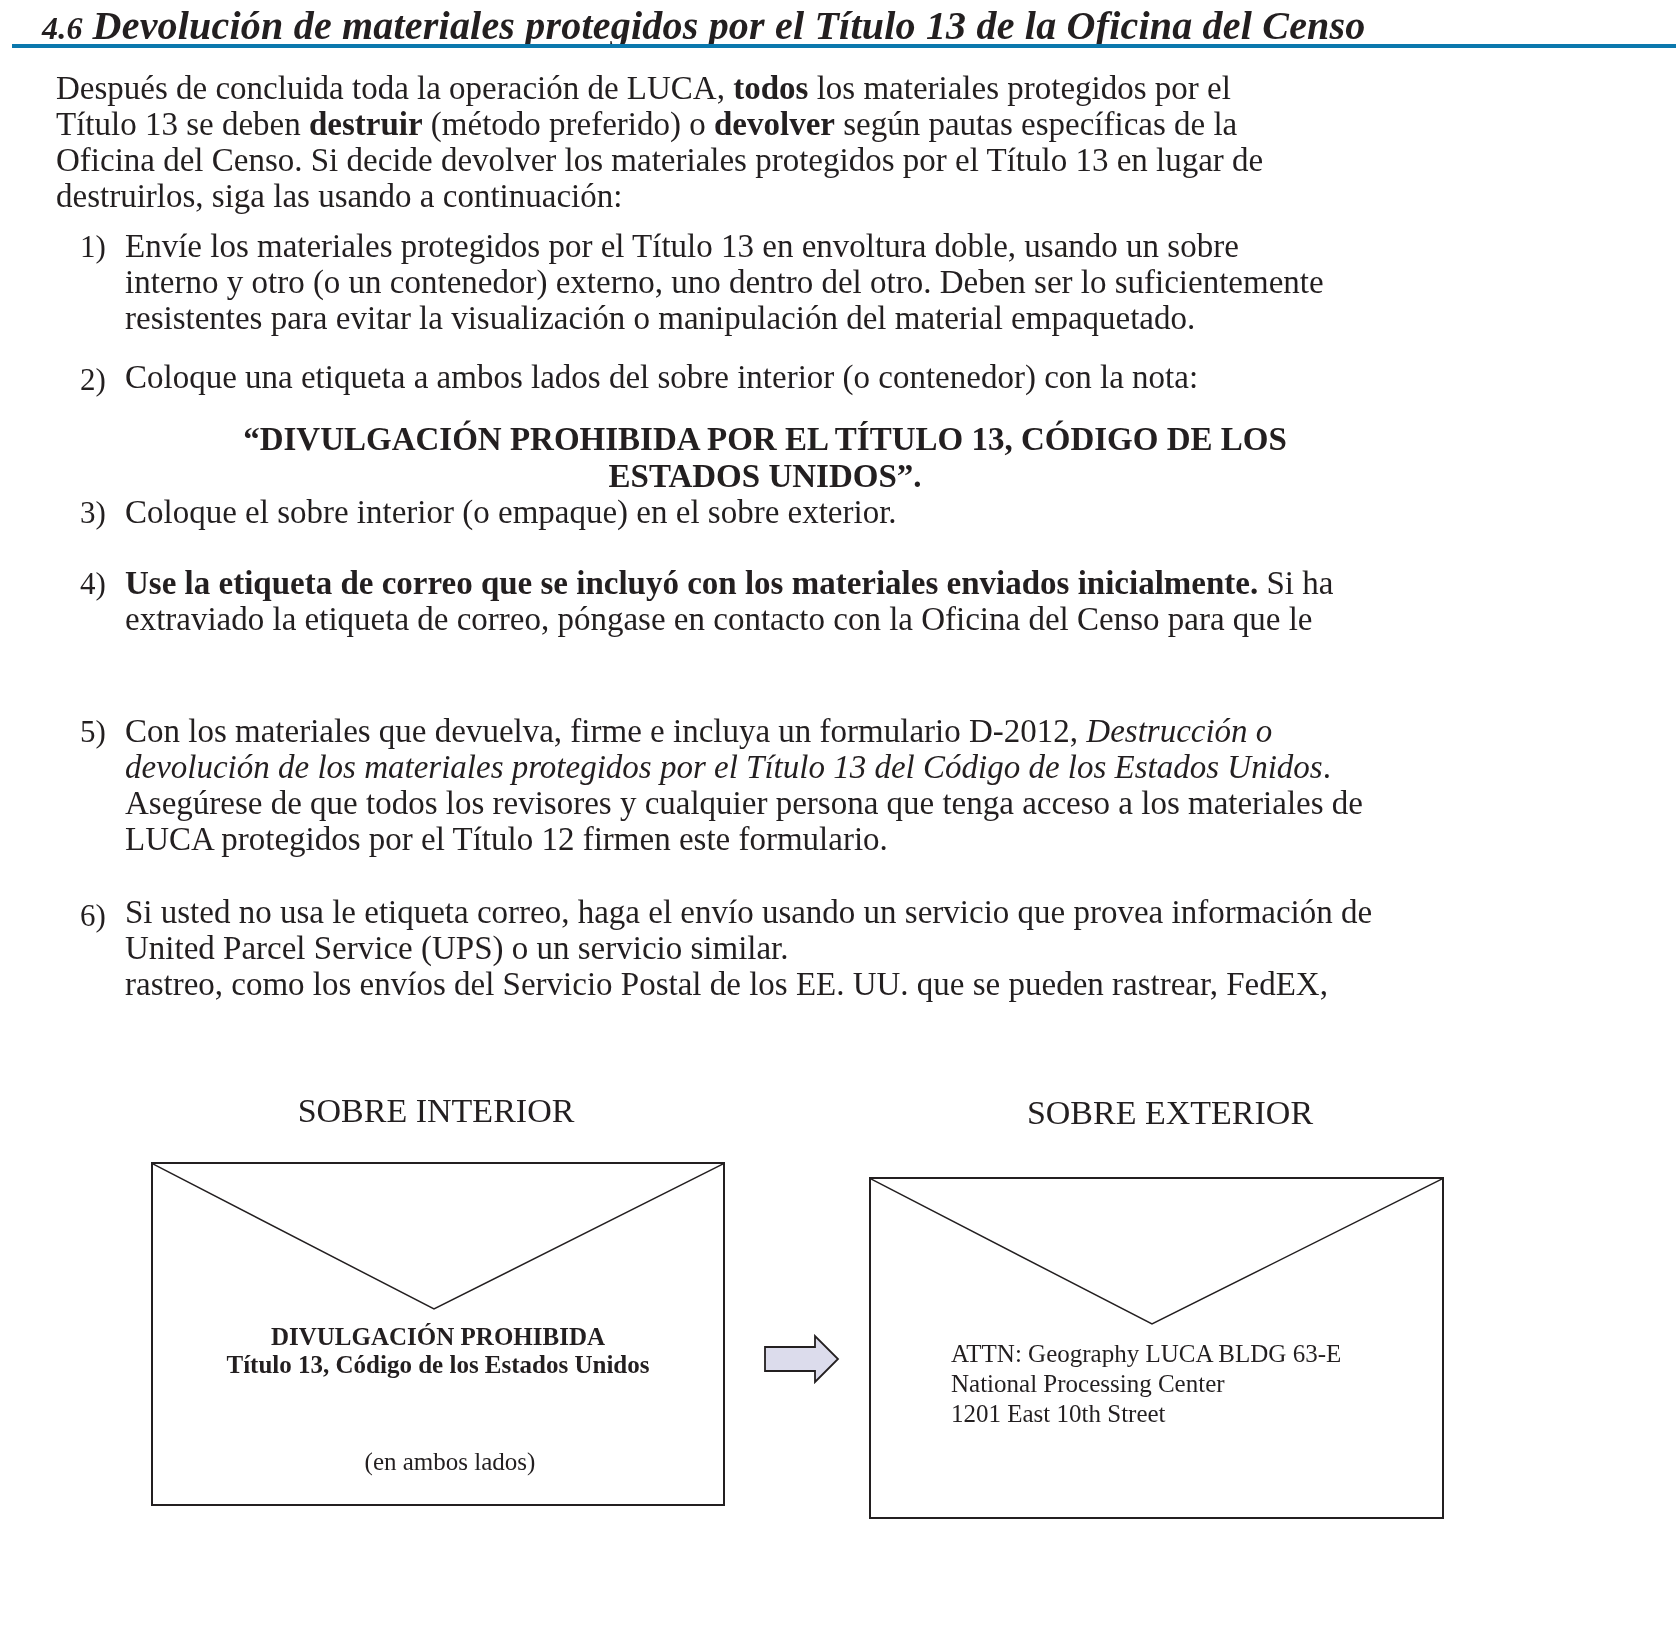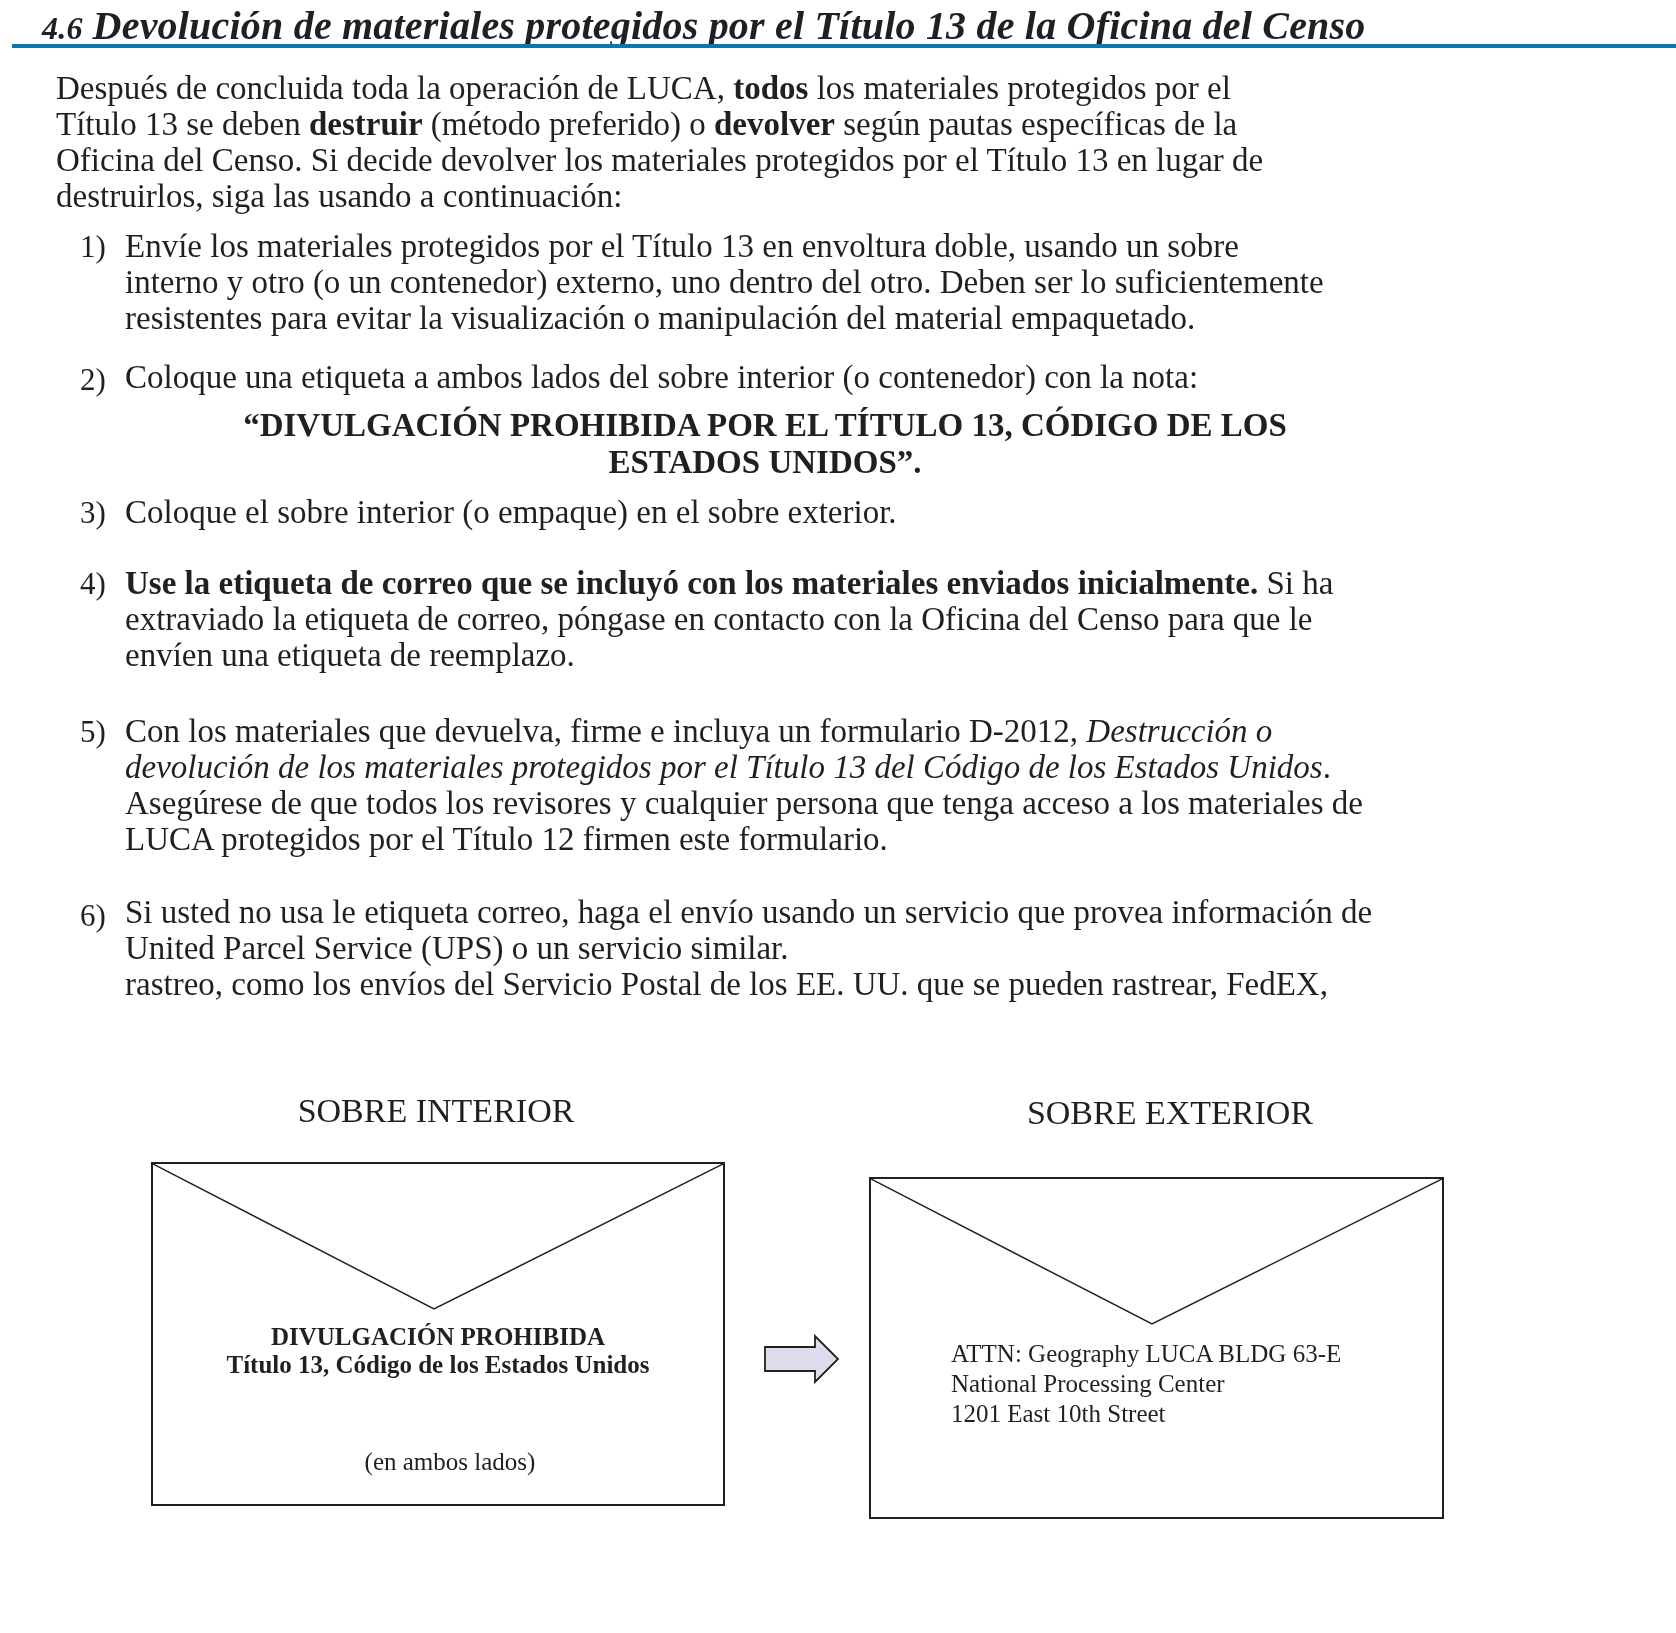--- a/index.html
+++ b/index.html
@@ -52,37 +52,36 @@
   <div class="item-text" style="top:0;">
     <div>Envíe los materiales protegidos por el Título 13 en envoltura doble, usando un sobre</div>
     <div>interno y otro (o un contenedor) externo, uno dentro del otro. Deben ser lo suficientemente</div>
     <div>resistentes para evitar la visualización o manipulación del material empaquetado.</div>
   </div>
 </div>
 
 <div class="abs body-text" style="left:0; top:359px; width:1676px; height:120px;">
   <span class="item-num" style="left:80px; top:3px;">2)</span>
   <div class="item-text" style="top:0;">Coloque una etiqueta a ambos lados del sobre interior (o contenedor) con la nota:</div>
-  <div class="abs quote" style="top:48px; left:0;">
+  <div class="abs quote" style="top:62px; left:0;">
     <div>“DIVULGACIÓN PROHIBIDA POR EL TÍTULO 13, CÓDIGO DE LOS</div>
     <div>ESTADOS UNIDOS”.</div>
   </div>
 </div>
 
 <div class="abs body-text" style="left:0; top:494px; width:1676px; height:40px;">
   <span class="item-num" style="left:80px; top:1px;">3)</span>
   <div class="item-text" style="top:0;">Coloque el sobre interior (o empaque) en el sobre exterior.</div>
 </div>
 
 <div class="abs body-text" style="left:0; top:565px; width:1676px; height:110px;">
   <span class="item-num" style="left:80px; top:1px;">4)</span>
   <div class="item-text" style="top:0;">
     <div><b>Use la etiqueta de correo que se incluyó con los materiales enviados inicialmente.</b><span> Si ha</span></div>
     <div>extraviado la etiqueta de correo, póngase en contacto con la Oficina del Censo para que le</div>
-    <div>envíen una etiqueta de reemplazo.</div>
   </div>
 </div>
 
 <div class="abs body-text" style="left:0; top:713px; width:1676px; height:150px;">
   <span class="item-num" style="left:80px; top:1px;">5)</span>
   <div class="item-text" style="top:0;">
     <div><span>Con los materiales que devuelva, firme e incluya un formulario D-2012, </span><i>Destrucción o</i></div>
     <div><i>devolución de los materiales protegidos por el Título 13 del Código de los Estados Unidos</i><span>.</span></div>
     <div>Asegúrese de que todos los revisores y cualquier persona que tenga acceso a los materiales de</div>
     <div>LUCA protegidos por el Título 12 firmen este formulario.</div>

